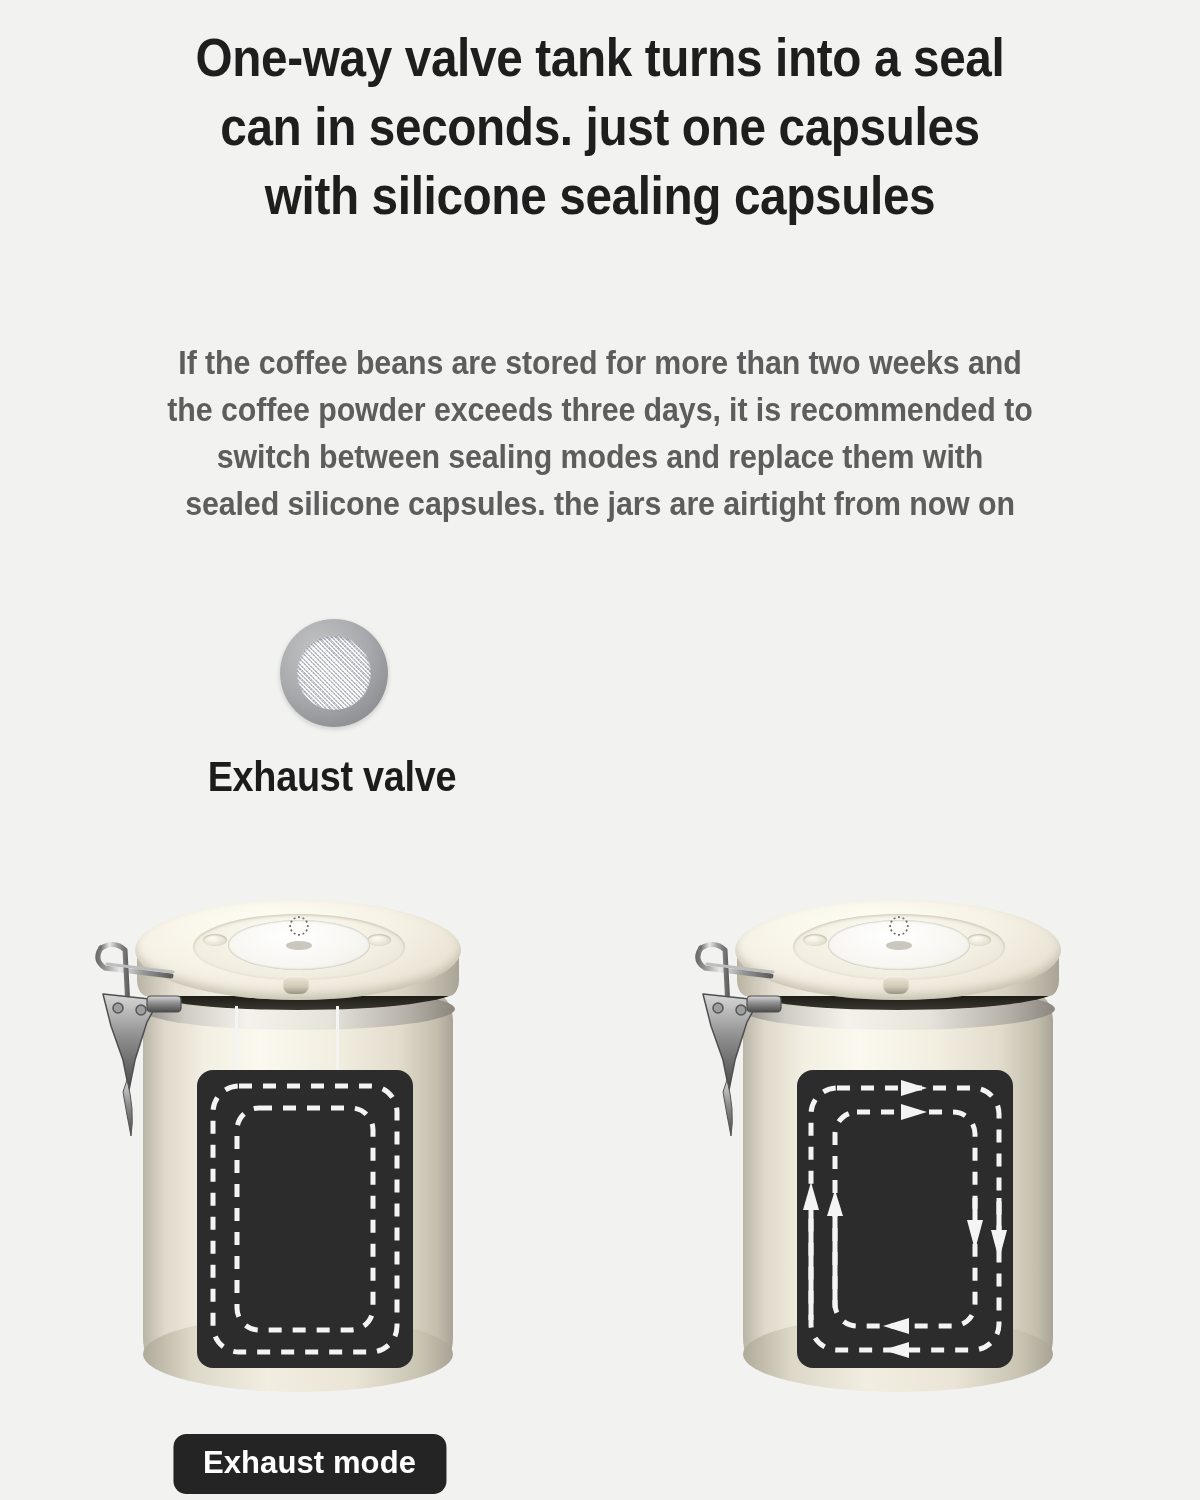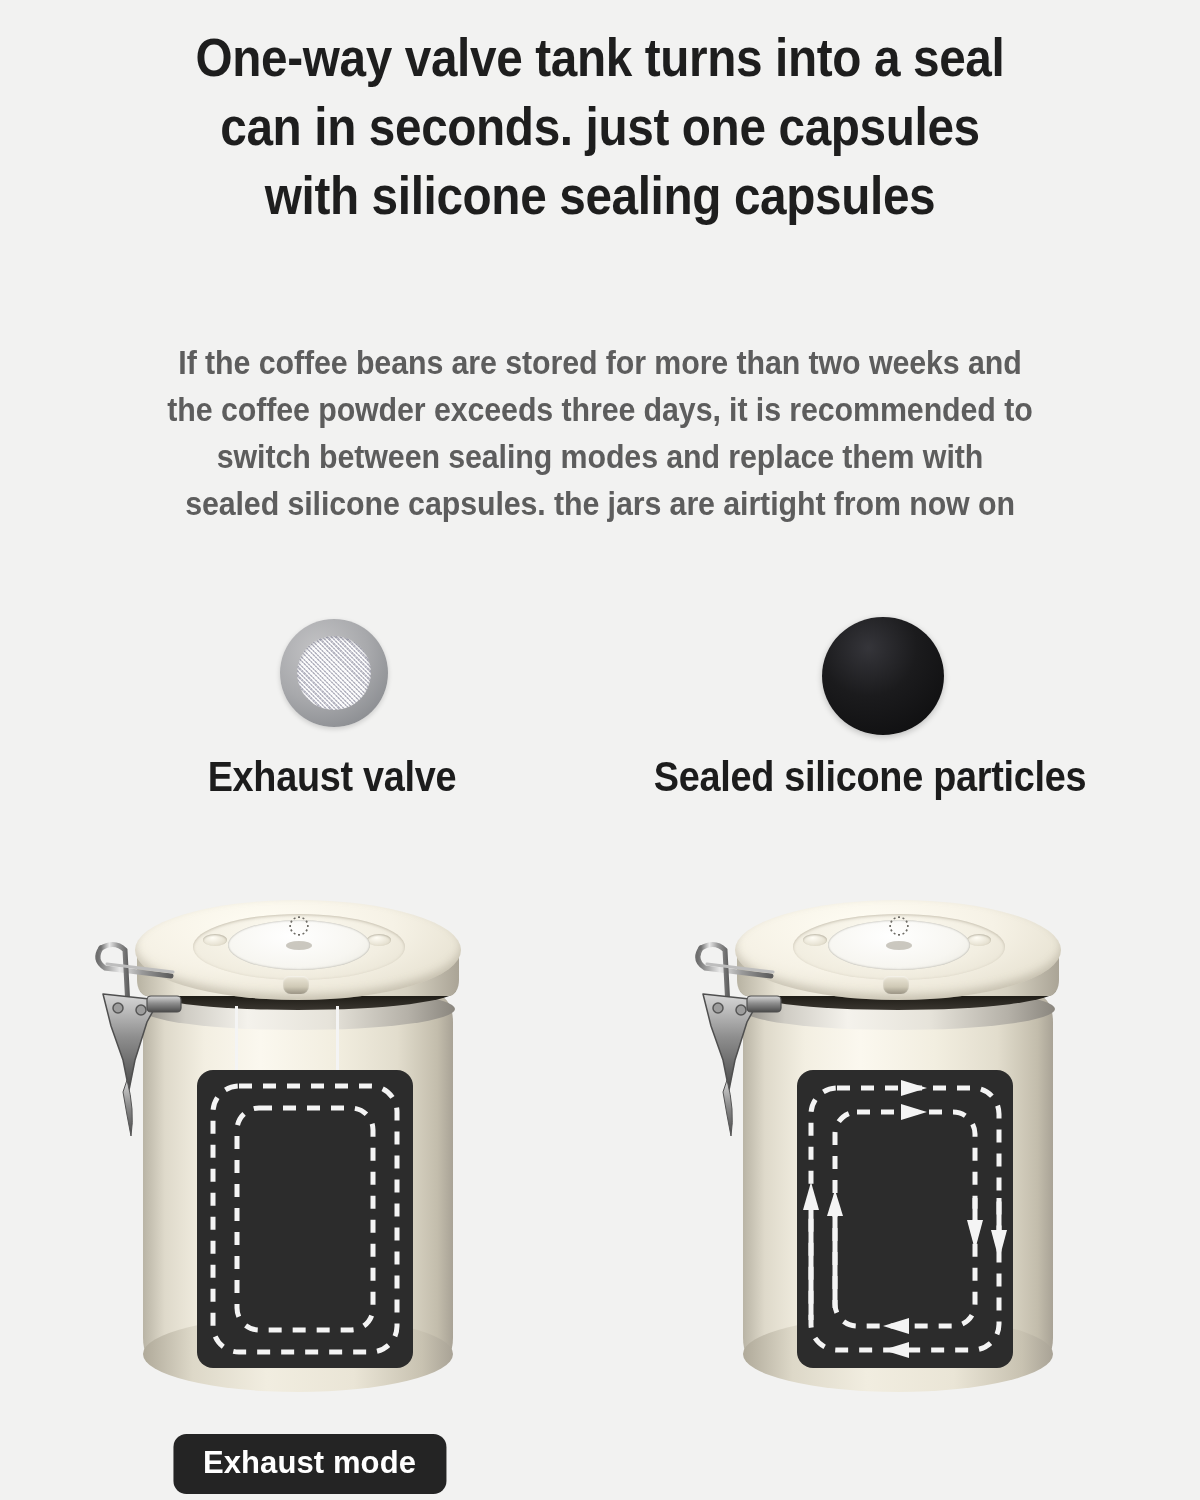--- a/index.html
+++ b/index.html
@@ -349,26 +349,20 @@
 
 <div class="parts-row">
 
   <div class="part part-left">
     <div class="part-icon-wrap">
       <div class="valve-icon"></div>
     </div>
     <div class="part-label">Exhaust valve</div>
   </div>
 
-  <div class="part part-right">
-    <div class="part-icon-wrap">
-      <div class="particle-icon"></div>
-    </div>
-    <div class="part-label">Sealed silicone particles</div>
-  </div>
 
 </div>
 
 <div class="jars">
 
   <div class="jar-col jar-col-left">
     <div class="jar">
 
       <div class="jar-body"></div>
       <div class="jar-bottom"></div>

